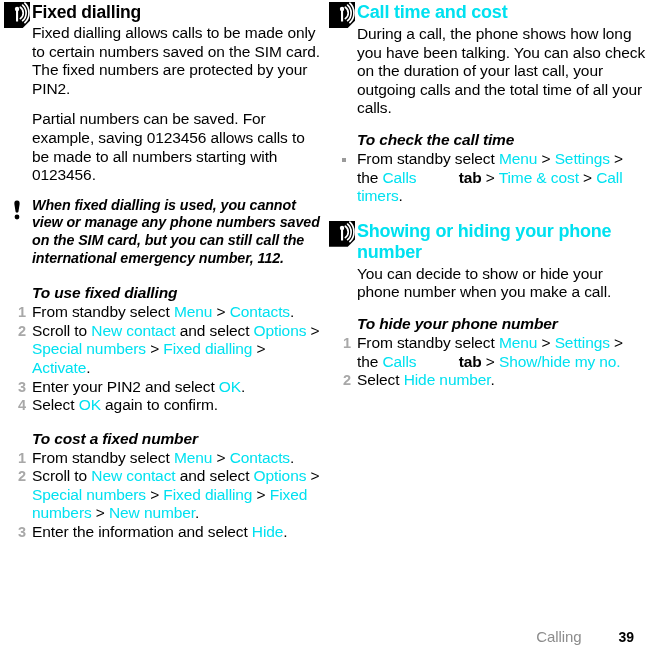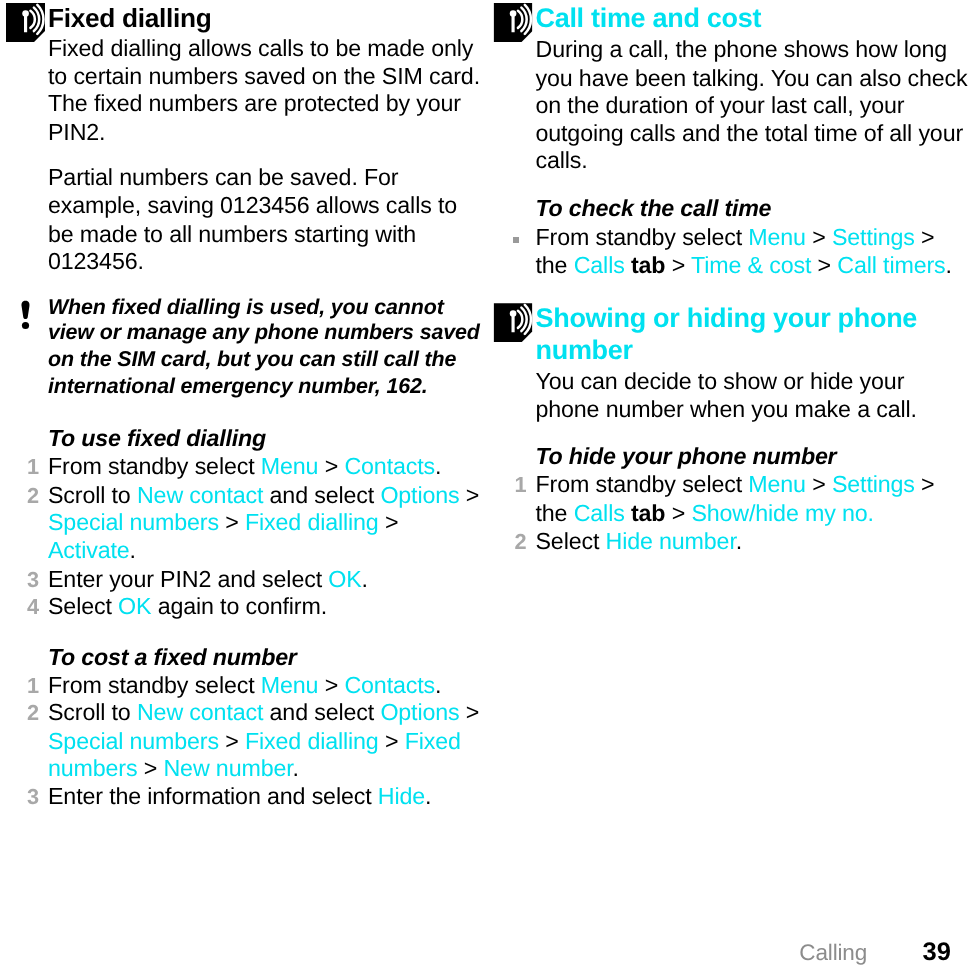--- a/index.html
+++ b/index.html
@@ -144,34 +144,34 @@
     position: absolute;
     left: 13px;
     top: 8px;
     width: 4px;
     height: 4px;
     background: #9a9a9a;
   }
 
   
   .ui { color: #00e1f0; margin-top: 24px; }
-  .b { font-weight: bold; }
+  .b { font-weight: bold; margin-left: 38px; }
 
   
   .footer {
     position: absolute;
     right: 13px;
     bottom: 8px;
     display: flex;
     align-items: baseline;
     gap: 37px;
     font-size: 15px;
   }
   .footer-chapter { color: #8c8c8c; letter-spacing: -0.1px; }
-  .footer-page { color: #000000; font-weight: bold; font-size: 17px; }
+  .footer-page { color: #000000; font-weight: bold; font-size: 14px; }
 </style>
 </head>
 <body>
 
 <div class="page">
 
   <div class="col col-left">
 
     <div class="sec">
       <span class="sec-icon">
@@ -190,21 +190,21 @@
 
     <p class="body-text">Partial numbers can be saved. For example, saving 0123456 allows calls to be made to all numbers starting with 0123456.</p>
 
     <div class="note">
       <span class="note-icon">
         <svg width="10" height="20" viewBox="0 0 10 20">
           <path d="M5 0.5 C7.3 0.5 7.9 2.2 7.6 4.2 L6.5 11.3 C6.35 12.3 5.8 12.7 5 12.7 C4.2 12.7 3.65 12.3 3.5 11.3 L2.4 4.2 C2.1 2.2 2.7 0.5 5 0.5 Z" fill="#000000"></path>
           <circle cx="5" cy="17" r="2.4" fill="#000000"></circle>
         </svg>
       </span>
-      <span>When fixed dialling is used, you cannot view or manage any phone numbers saved on the SIM card, but you can still call the international emergency number, 162.</span>
+      <span>When fixed dialling is used, you cannot view or manage any phone numbers saved on the SIM card, but you can still call the international emergency number, 112.</span>
     </div>
 
     <h3 class="proc-head">To use fixed dialling</h3>
     <ol class="steps">
         <li><span>From standby select </span><span class="ui">Menu</span><span> &gt; </span><span class="ui">Contacts</span><span>.</span></li>
         <li><span>Scroll to </span><span class="ui">New contact</span><span> and select </span><span class="ui">Options</span><span> &gt; </span><span class="ui">Special numbers</span><span> &gt; </span><span class="ui">Fixed dialling</span><span> &gt; </span><span class="ui">Activate</span><span>.</span></li>
         <li><span>Enter your PIN2 and select </span><span class="ui">OK</span><span>.</span></li>
         <li><span>Select </span><span class="ui">OK</span><span> again to confirm.</span></li>
       </ol>
 

